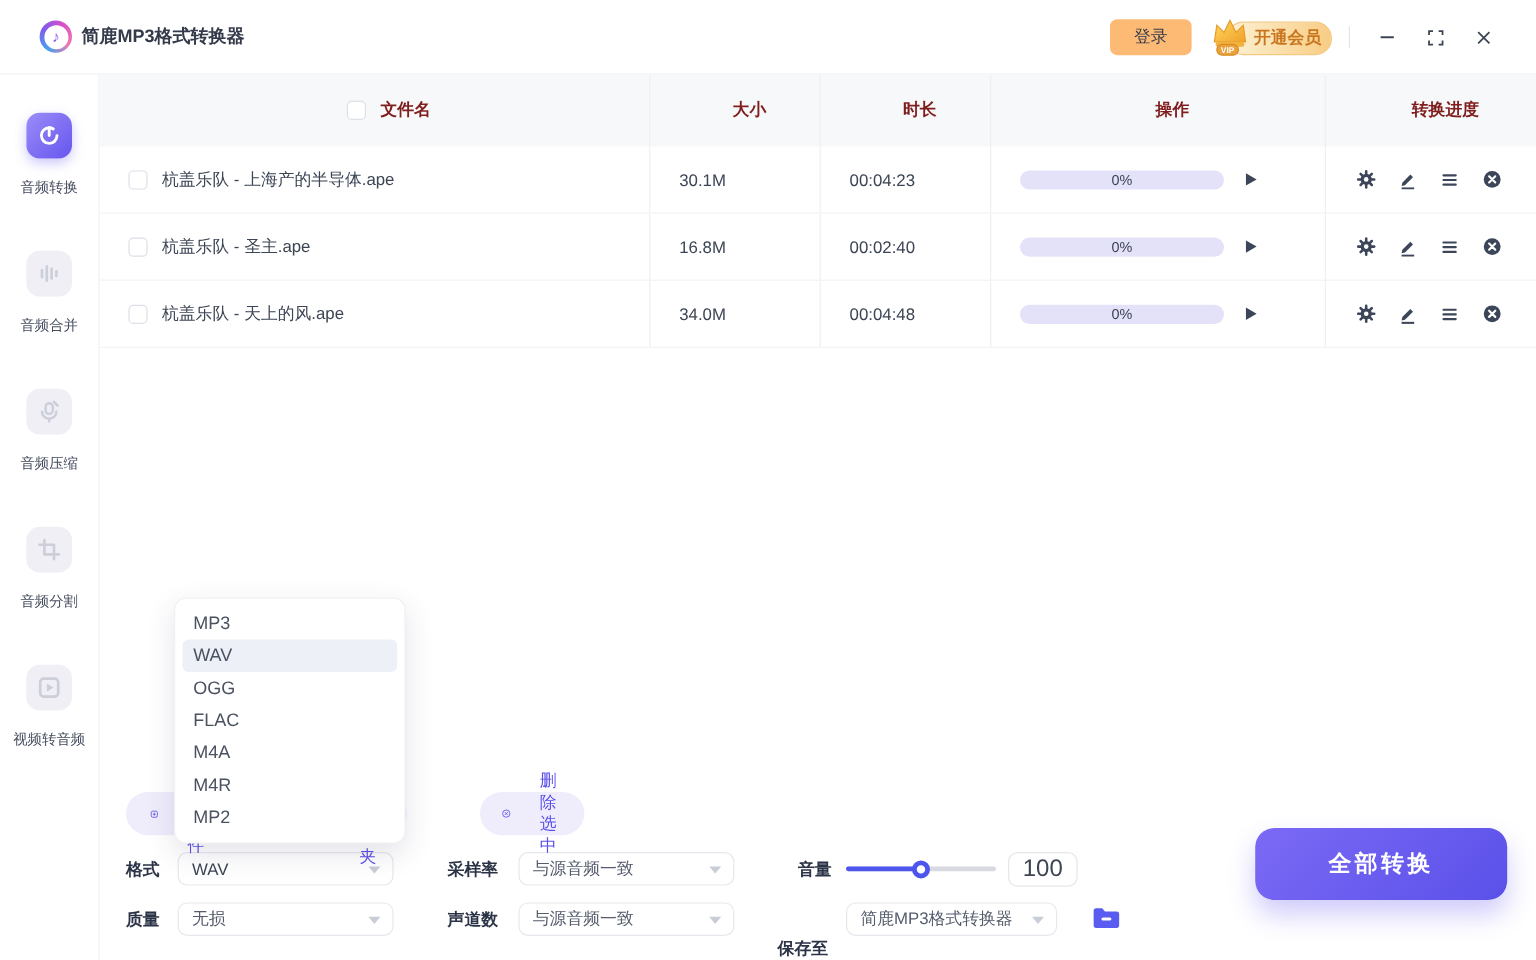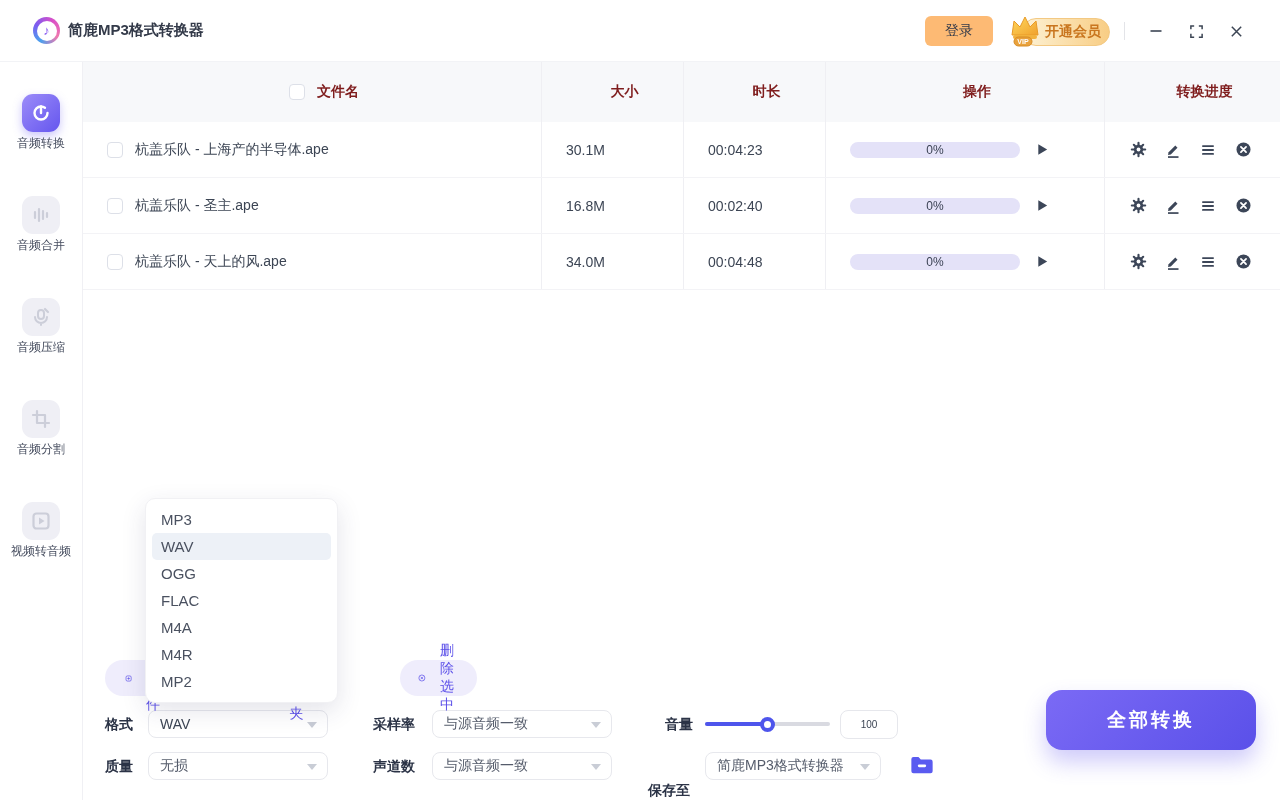--- a/index.html
+++ b/index.html
@@ -17,21 +17,21 @@
   .vip { position:absolute; left:1006px; top:12px; width:104px; height:38px; }
   .vip-pill { position:absolute; left:16px; top:6px; width:88px; height:28px; border-radius:14px; background:linear-gradient(90deg,#fdf2d5,#f8cd84); border:1px solid #f3c983; display:flex; align-items:center; justify-content:center; padding-left:14px; }
   .vip-pill span { font-size:14px; font-weight:bold; color:#c9761f; }
   .vip-crown { position:absolute; left:0; top:0; z-index:2; }
   .win-divider { position:absolute; left:1124px; top:22px; width:1px; height:18px; background:#e3e4e8; }
   .winbtn { position:absolute; top:17px; width:28px; height:28px; display:flex; align-items:center; justify-content:center; background:transparent; border:none; }
   .winbtn svg { display:block; }
 
   
   .sidebar { position:absolute; left:0; top:62px; width:83px; height:738px; background:#fff; border-right:1px solid #f0f0f4; display:flex; flex-direction:column; align-items:center; padding-top:32px; gap:44px; z-index:5; }
-  .side-item { display:flex; flex-direction:column; align-items:center; gap:3px; width:83px; }
+  .side-item { display:flex; flex-direction:column; align-items:center; gap:16px; width:83px; }
   .side-icon { width:38px; height:38px; border-radius:11px; background:#efeff5; display:flex; align-items:center; justify-content:center; }
   .side-item.active .side-icon { background:linear-gradient(135deg,#9c8cf9,#6556ee); box-shadow:0 4px 10px rgba(110,95,240,.35); }
   .side-label { font-size:12px; color:#454c5e; }
 
   
   .content { position:absolute; left:83px; top:62px; width:1197px; height:738px; background:#fff; }
 
   
   .tbl-header { display:grid; grid-template-columns:458px 142px 142px 279px 1fr; height:60px; background:#f7f8fa; align-items:center; }
   .tbl-header .cell { font-size:14px; font-weight:bold; color:#7f1d1d; height:100%; display:flex; align-items:center; padding-left:24px;justify-content:center; }
@@ -42,41 +42,41 @@
   .checkbox { width:16px; height:16px; border:1.5px solid #dde0e8; border-radius:4px; background:#fff; flex:0 0 auto; }
   .progress-cell { gap:14px; }
   .pbar { width:170px; height:16px; border-radius:8px; background:#e4e2f8; display:flex; align-items:center; justify-content:center; }
   .pbar span { font-size:12px; color:#3b4254; }
   .ops-cell { gap:17px; }
   .op { background:none; border:none; width:18px; height:18px; display:flex; align-items:center; justify-content:center; padding:0; }
   .play-btn { background:none; border:none; padding:0; width:16px; height:16px; }
 
   
   .toolbar { position:absolute; left:0; top:598px; height:36px; z-index:1; }
-  .pill { position:absolute; top:0; height:36px; border:none; border-radius:18px; background:#efedfc; color:#5b4fe9; font-size:14px; font-family:inherit; display:flex; align-items:center; gap:9px; padding:0 20px; }
+  .pill { position:absolute; top:0; height:36px; border:none; border-radius:18px; background:#efedfc; color:#5b4fe9; font-size:14px; font-family:inherit; display:flex; align-items:center; gap:19px; padding:0 20px; }
   .pill-add-file { left:22px; }
   .pill-add-folder { left:166px; }
   .pill-delete { left:317px; padding:0 18px; }
 
   
   .format-menu { position:absolute; left:62px; top:436px; width:193px; background:#fff; border:1px solid #f1f1f4; border-radius:10px; box-shadow:0 8px 24px rgba(50,50,90,.13); padding:7px 6px; z-index:10; }
   .menu-item { height:27px; display:flex; align-items:center; padding-left:9px; font-size:15px; color:#4a5160; border-radius:5px; }
   .menu-item.selected { background:#edf1f7; }
 
   
   .settings { position:absolute; left:0; top:0; width:100%; height:100%; pointer-events:none; }
   .settings > * { pointer-events:auto; }
   .set-label { position:absolute; font-size:14px; font-weight:bold; color:#2b3346; height:28px; line-height:28px; }
   .select { position:absolute; height:28px; background:#fff; border:1px solid #e7e8ed; border-radius:8px; display:flex; align-items:center; padding:0 26px 0 11px; font-size:14px; color:#555c6b; }
   .select .caret { position:absolute; right:10px; top:11px; width:0; height:0; border-left:5px solid transparent; border-right:5px solid transparent; border-top:6px solid #c9cdd6; }
   .row1 { top:648px; } .row2 { top:690px; }
   .vol-track { position:absolute; left:622px; top:660px; width:125px; height:4px; border-radius:2px; background:#d9dae1; }
   .vol-fill { height:4px; border-radius:2px; background:#4e55ec; }
   .vol-handle { position:absolute; top:-5.5px; margin-left:-7.5px; width:15px; height:15px; border-radius:50%; background:#fff; border:4.5px solid #4e55ec; }
-  .vol-input { position:absolute; left:757px; top:648px; width:58px; height:29px; border:1px solid #e6e7ec; border-radius:8px; font-size:10px; color:#3c4554; text-align:center; font-family:inherit; }
+  .vol-input { position:absolute; left:757px; top:648px; width:58px; height:29px; border:1px solid #e6e7ec; border-radius:8px; font-size:20px; color:#3c4554; text-align:center; font-family:inherit; }
   .folder-btn { position:absolute; left:825px; top:690px; width:28px; height:28px; background:none; border:none; padding:1px; }
 
   
   .convert-all { position:absolute; left:963px; top:628px; width:210px; height:60px; border:none; border-radius:16px; background:linear-gradient(135deg,#7b6af5,#5a50e9); color:#fff; font-size:19px; font-weight:bold; letter-spacing:3px; font-family:inherit; box-shadow:0 12px 22px rgba(105,92,240,.32); }
 </style>
 </head>
 <body>
 
 <header class="topbar">
   <div class="brand">

